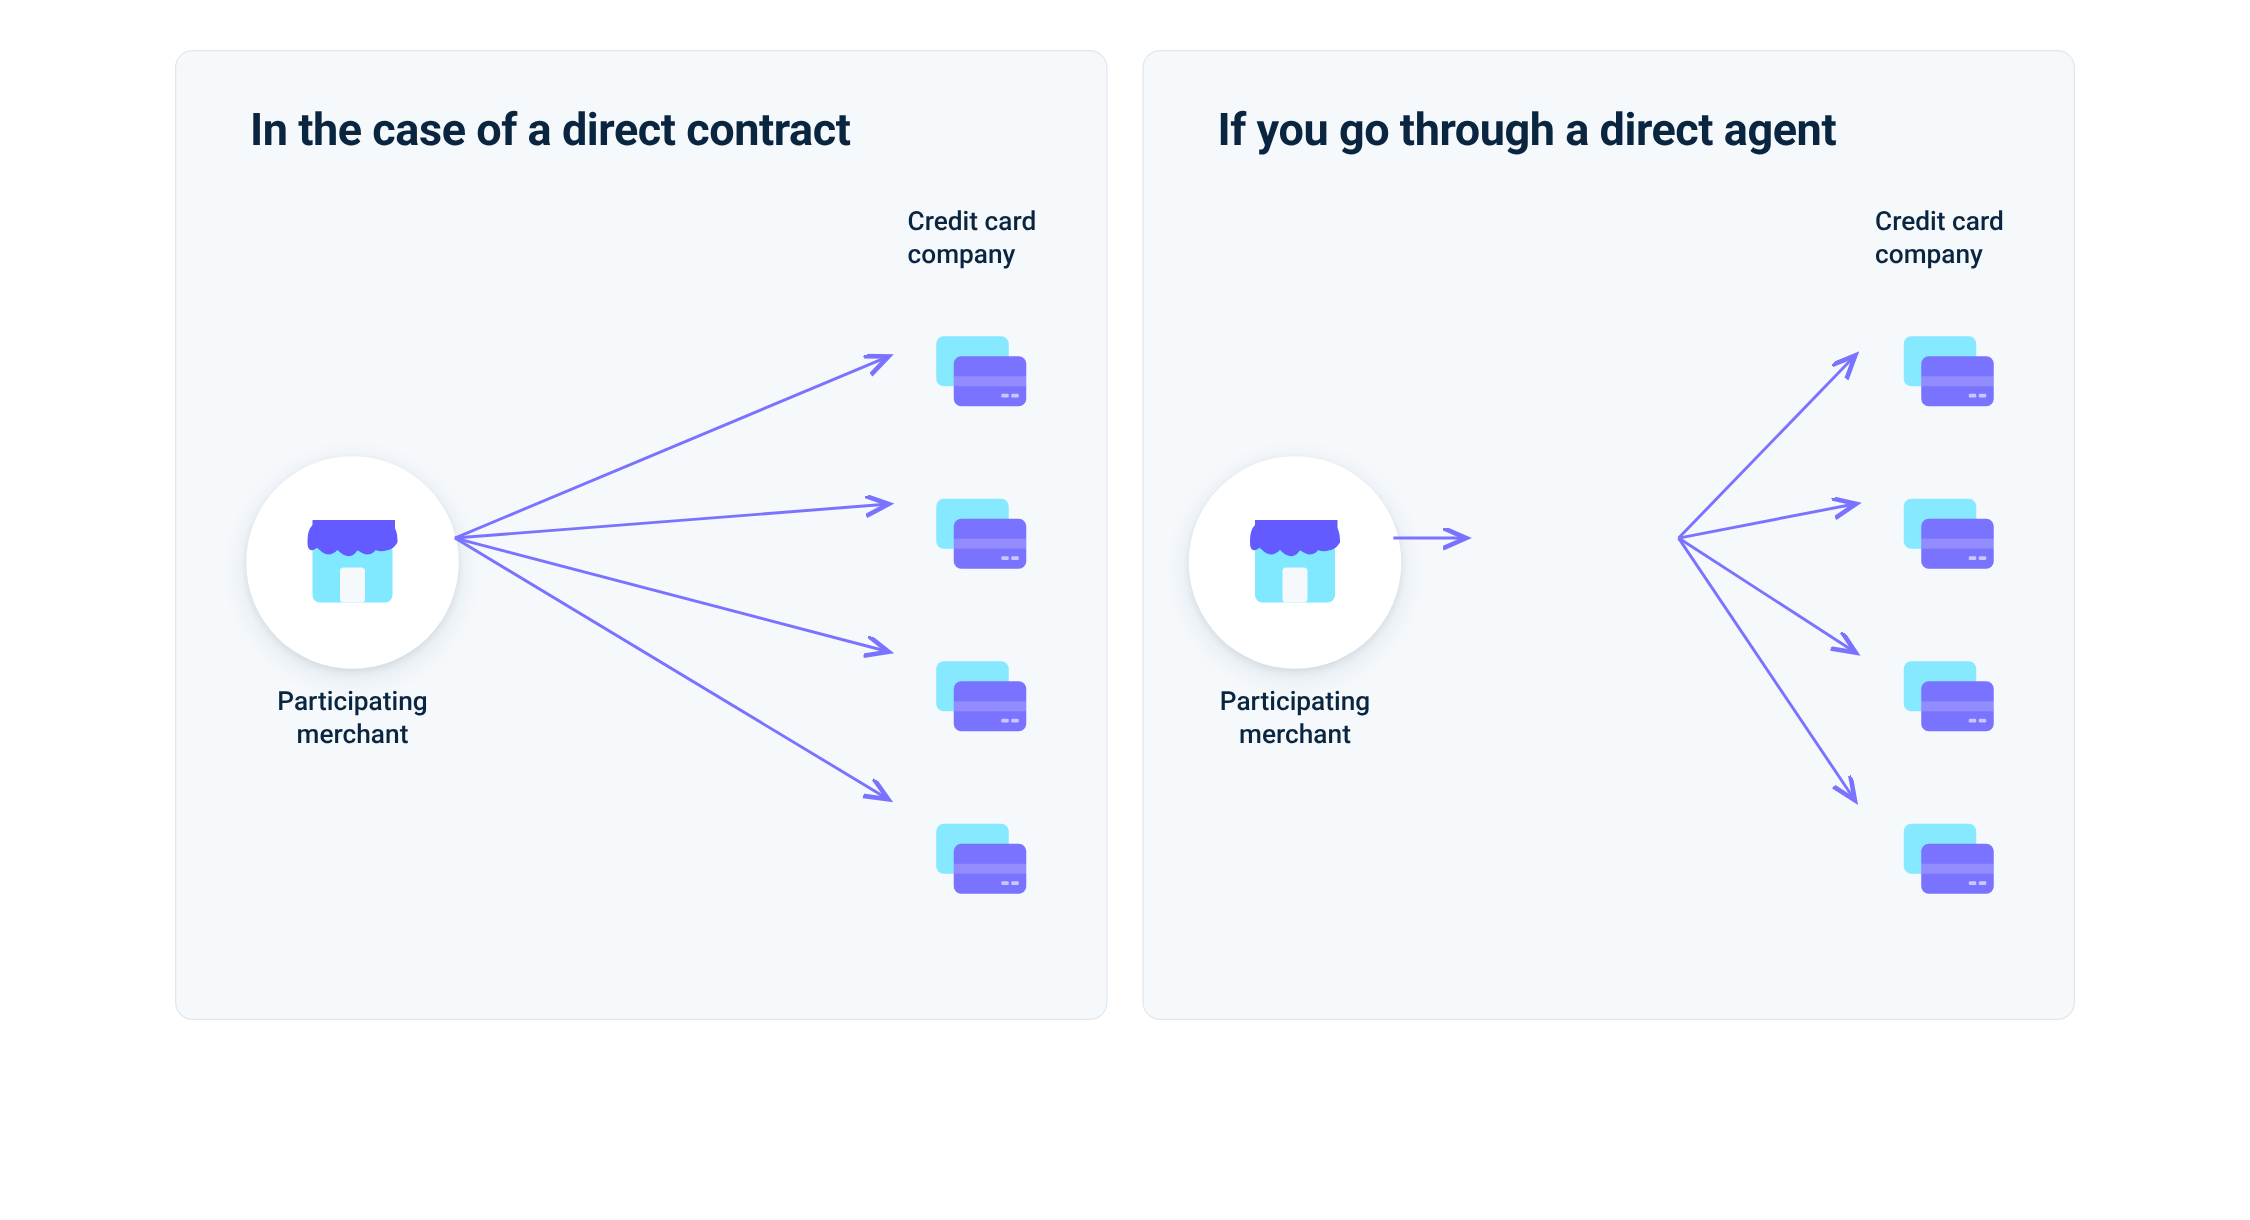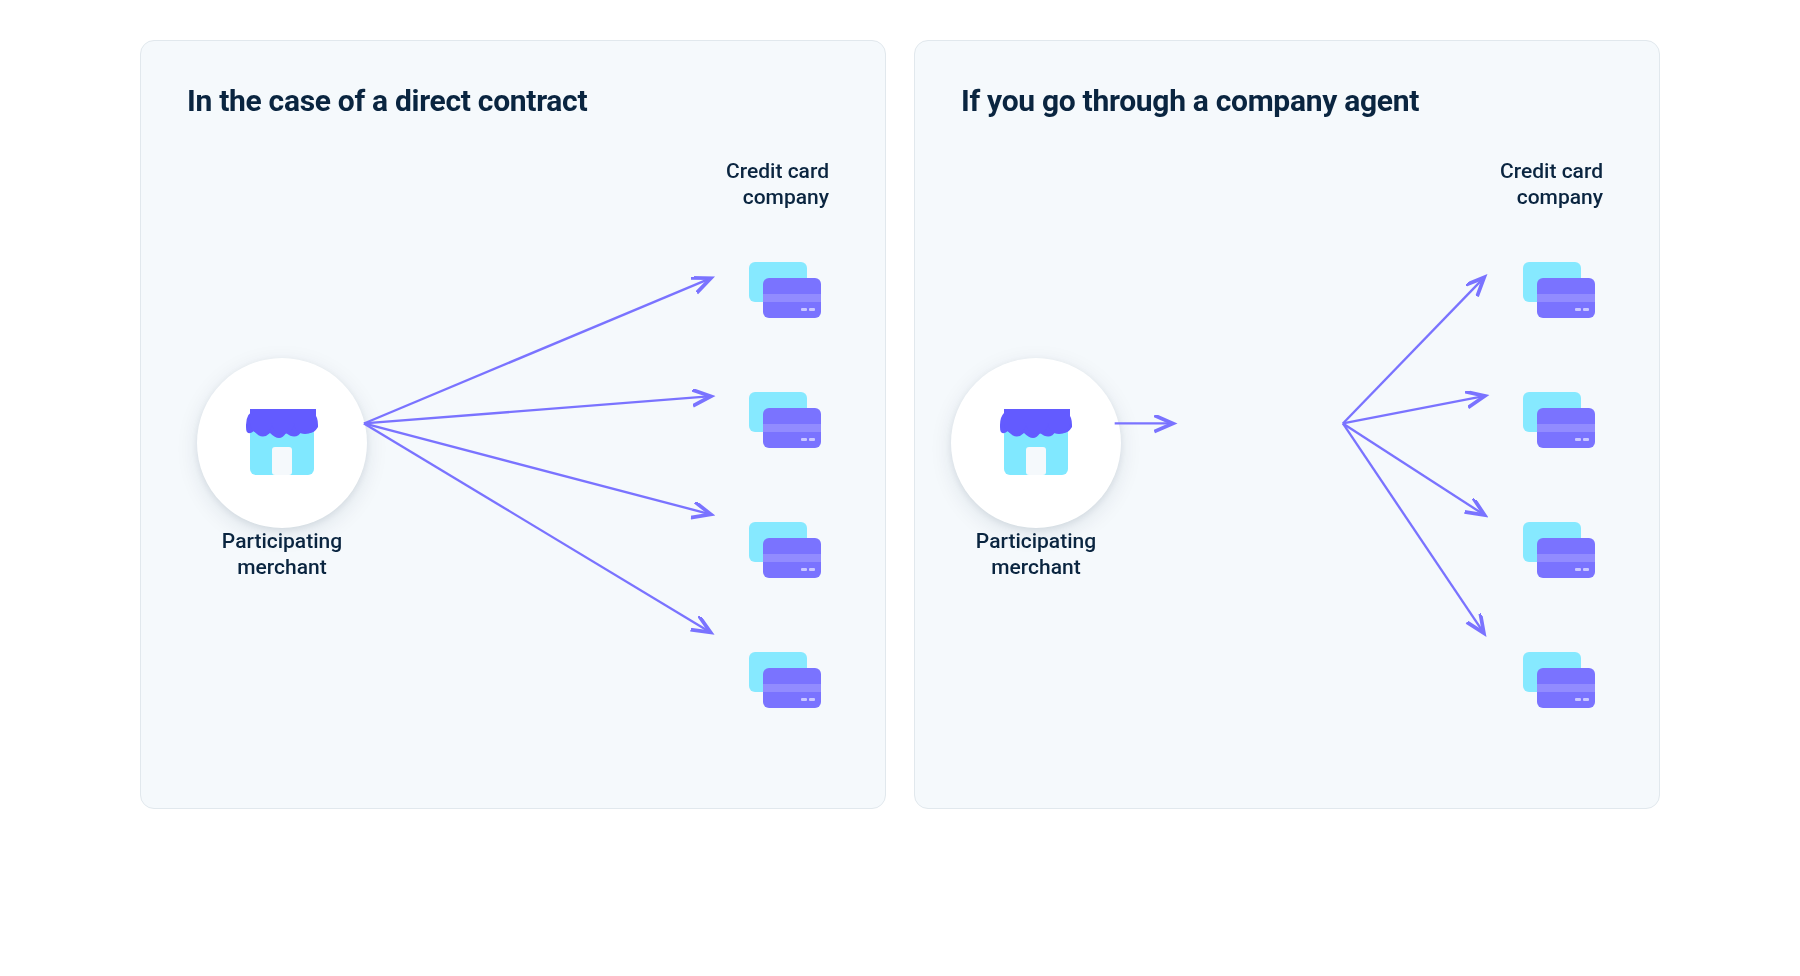--- a/index.html
+++ b/index.html
@@ -7,26 +7,26 @@
     --border:#e1e8ed;
     --navy:#0a2540;
     --teal:#80e8ff;
     --purple:#7a73ff;
     --purpleDark:#635bff;
   }
   *{box-sizing:border-box;}
   body{margin:0;padding:40px;font-family:-apple-system,BlinkMacSystemFont,"Segoe UI",Roboto,Helvetica,Arial,sans-serif;background:#ffffff;}
   .wrap{display:flex;gap:28px;max-width:1520px;margin:0 auto;}
   .panel{flex:1;background:var(--bg);border:1px solid var(--border);border-radius:14px;padding:42px 46px 50px;position:relative;}
-  .panel h2{margin:0 0 40px;font-size:30px;font-weight:700;color:var(--navy);letter-spacing:-0.01em;}
+  .panel h2{margin:0 13px 40px;font-size:36px;font-weight:700;color:var(--navy);letter-spacing:-0.01em;}
   .diagram{position:relative;height:600px;}
   .node{position:absolute;text-align:center;}
   .circle{width:170px;height:170px;border-radius:50%;background:#ffffff;box-shadow:0 6px 22px rgba(10,37,64,0.10),0 2px 6px rgba(10,37,64,0.08);display:flex;align-items:center;justify-content:center;}
-  .label{font-size:21px;font-weight:500;color:var(--navy);line-height:1.25;}
-  .cc-col-label{position:absolute;top:0;right:10px;text-align:right;font-size:21px;font-weight:500;color:var(--navy);line-height:1.25;}
+  .label{margin-top:14px;font-size:21px;font-weight:500;color:var(--navy);line-height:1.25;}
+  .cc-col-label{position:absolute;top:0;right:10px;font-size:21px;font-weight:500;color:var(--navy);line-height:1.25;}
   .cc-stack{position:absolute;right:10px;top:100px;display:flex;flex-direction:column;gap:60px;}
   .svg-arrows{position:absolute;inset:0;pointer-events:none;}
   
   .store-body{fill:var(--teal);}
   .store-awning{fill:var(--purpleDark);}
   .building-back{fill:var(--teal);}
   .building-front{fill:var(--purpleDark);opacity:0.95;}
   .cc-back{fill:var(--teal);opacity:0.95;}
   .cc-front{fill:var(--purple);}
   .cc-stripe{fill:rgba(255,255,255,0.18);}
@@ -109,21 +109,21 @@
           <line x1="190" y1="285" x2="560" y2="130"></line>
           <line x1="190" y1="285" x2="560" y2="256"></line>
           <line x1="190" y1="285" x2="560" y2="382"></line>
           <line x1="190" y1="285" x2="560" y2="508"></line>
         </g>
       </svg>
     </div>
   </div>
 
   <div class="panel">
-    <h2>If you go through a company agent</h2>
+    <h2>If you go through a direct agent</h2>
     <div class="diagram">
 
       <div class="node" style="left:-10px;top:200px">
         <div class="circle">
           <span>
             <svg width="100" height="100">
                 <use href="#ico-store"></use>
               </svg>
           </span>
         </div>

